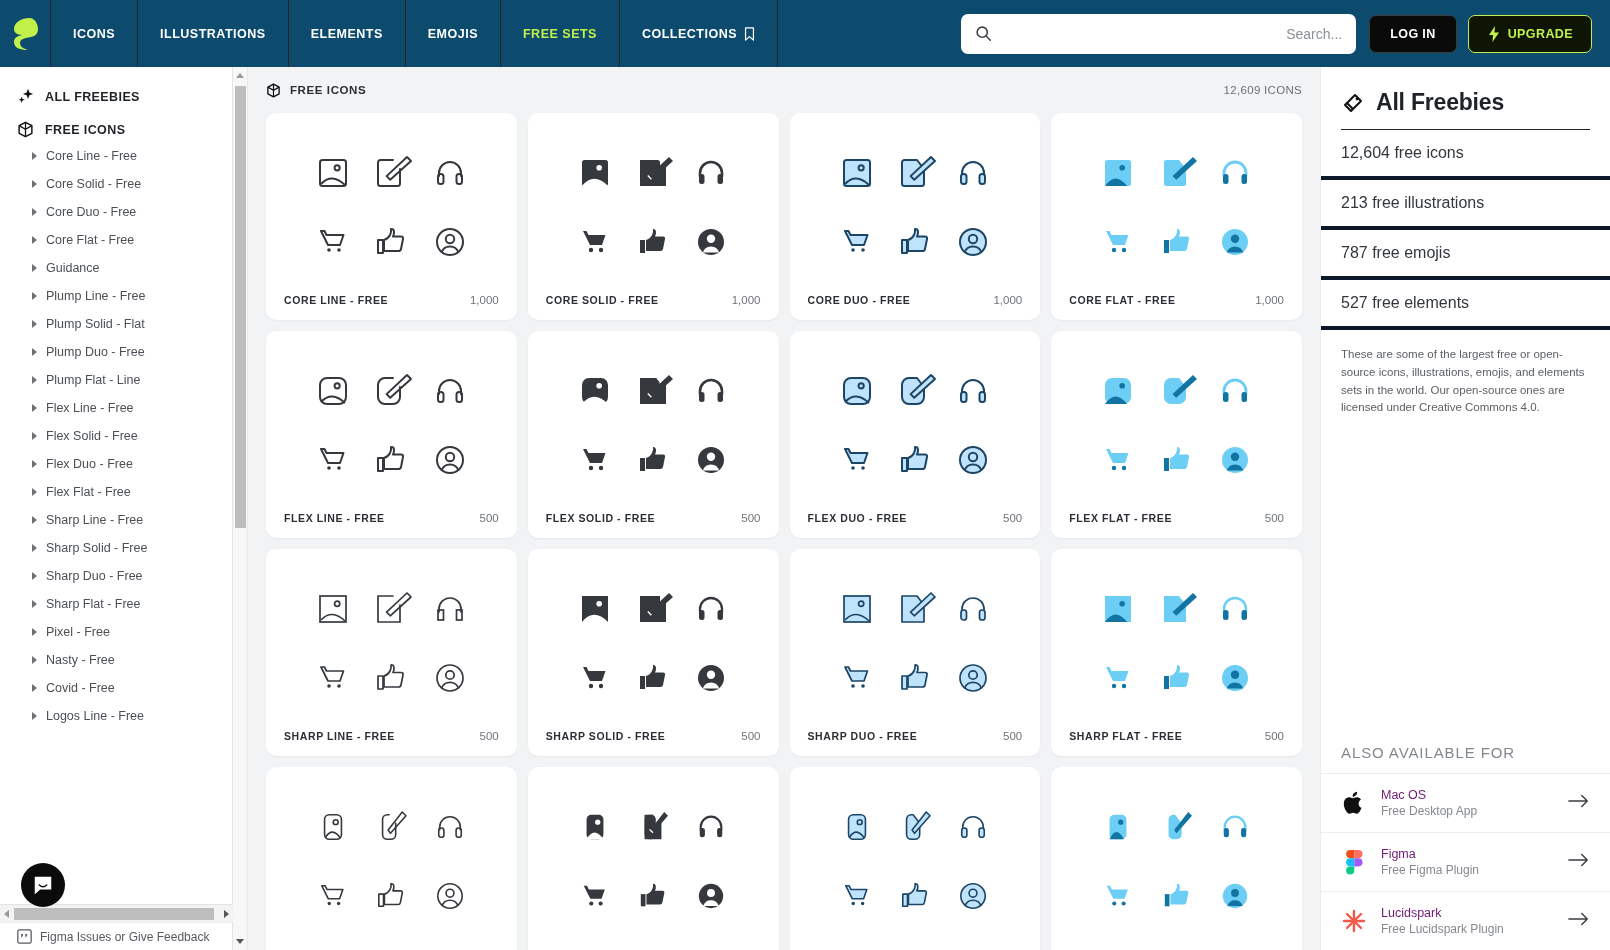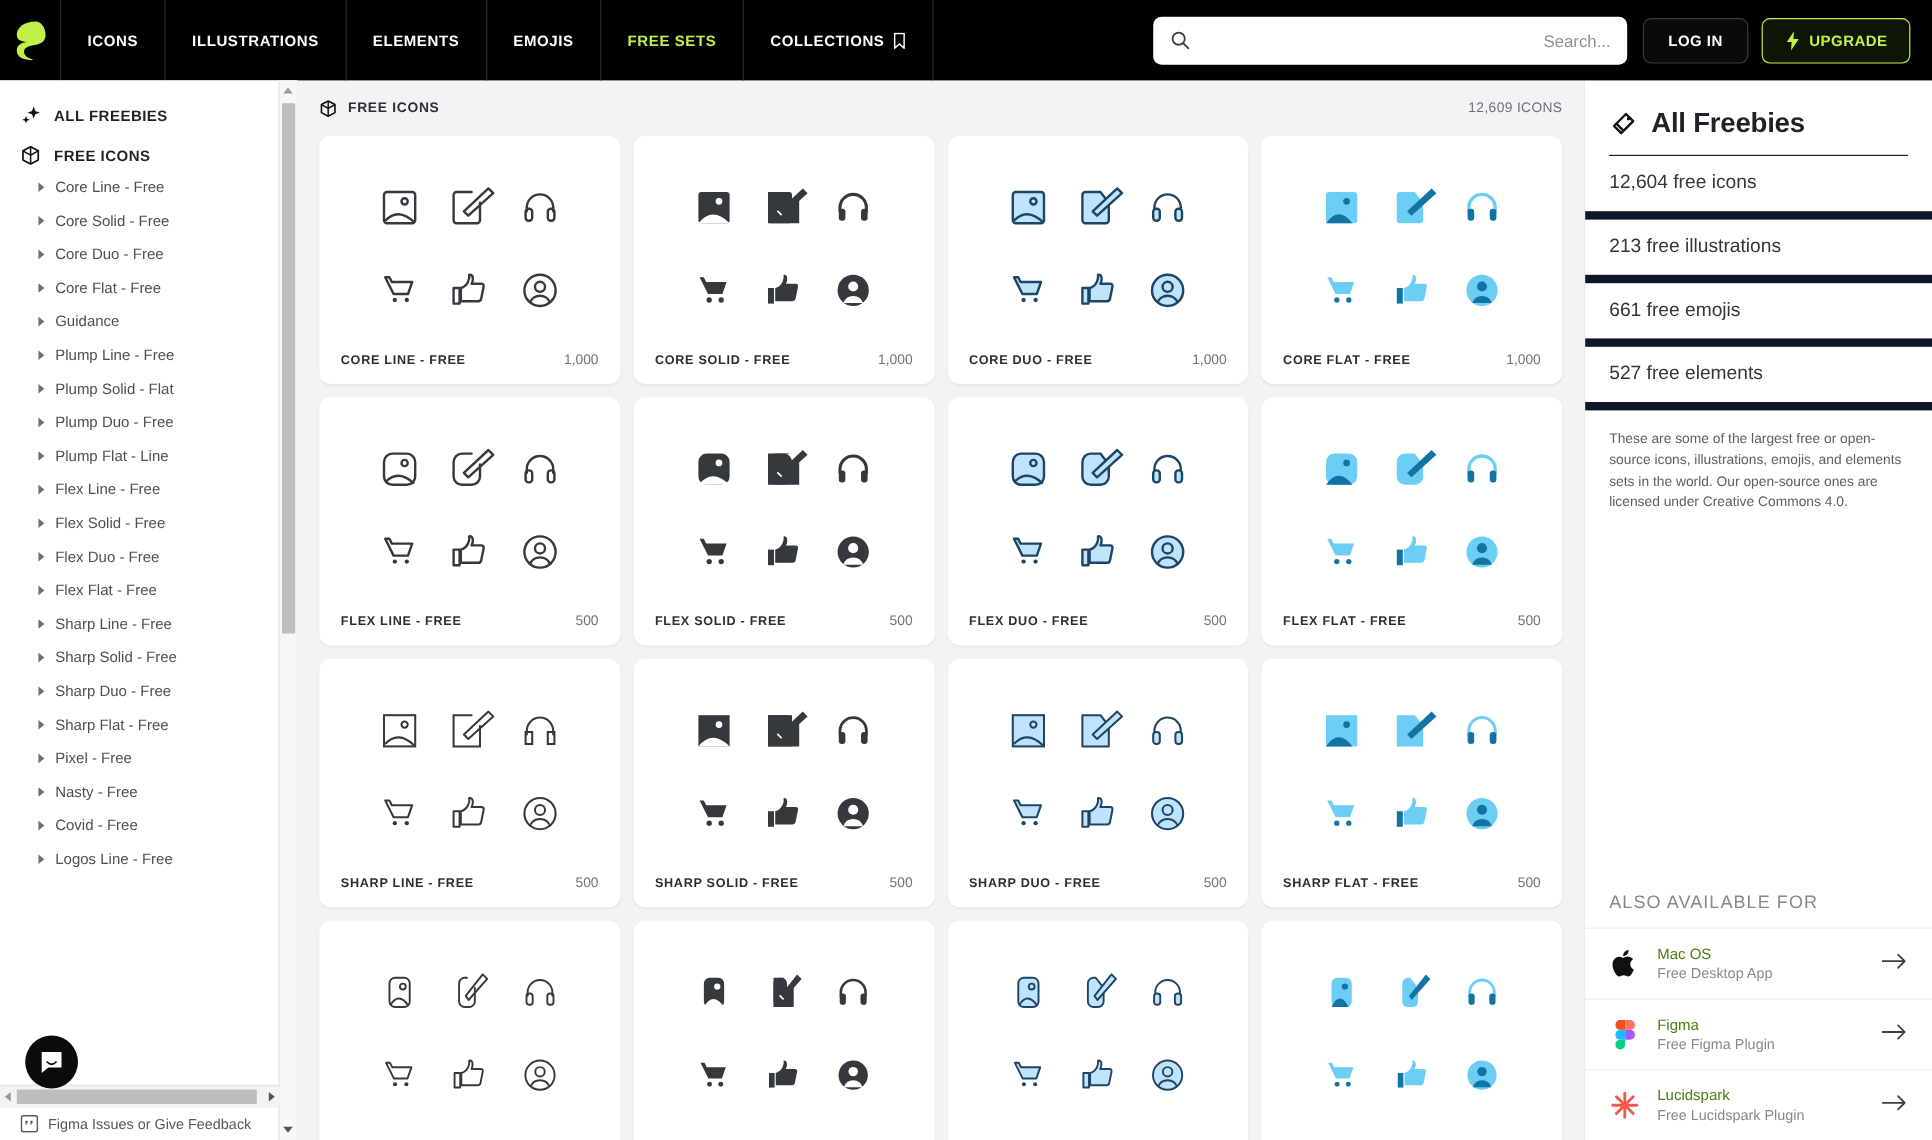--- a/index.html
+++ b/index.html
@@ -7,21 +7,21 @@
   body {
     font-family: "Liberation Sans", sans-serif;
     background:#ffffff;
     color:#1f2328;
     -webkit-font-smoothing:antialiased;
   }
   .app { width:1610px; height:950px; display:flex; flex-direction:column; }
 
   
   .topbar {
-    height:67px; background:#000000; display:flex; align-items:stretch;
+    height:67px; background:#0c4a6e; display:flex; align-items:stretch;
     flex:0 0 67px; position:relative;
   }
   .logo-cell {
     width:51px; display:flex; align-items:center; justify-content:center;
     border-right:1px solid #262626; cursor:pointer;
   }
   .logo-cell svg { display:block; }
   .nav-item {
     display:flex; align-items:center; justify-content:center;
     padding:0 22px; color:#fff; font-size:12.5px; font-weight:bold;
@@ -120,32 +120,32 @@
   .card-count { margin-left:auto; font-size:11.5px; color:#6f747b; }
 
   
   .rightpanel {
     width:290px; flex:0 0 290px; background:#fff; border-left:1px solid #ececec;
     display:flex; flex-direction:column; padding:0 0 0 0;
   }
   .rp-head { display:flex; align-items:center; gap:11px; padding:22px 20px 13px 20px; }
   .rp-head .t { font-size:23px; font-weight:bold; letter-spacing:-.2px; }
   .rp-rule { height:1px; background:#1f2328; margin:0 20px; }
-  .rp-stat { padding:14px 20px; font-size:16px; color:#32373d; border-bottom:7px solid #0f172a; }
+  .rp-stat { padding:14px 20px; font-size:16px; color:#32373d; border-bottom:4px solid #0f172a; }
   .rp-stat:first-of-type { border-top:none; }
   .rp-desc { padding:16px 22px 0 20px; font-size:11.5px; line-height:1.55; color:#5a5f66; }
   .rp-spacer { flex:1; }
   .rp-avail { font-size:15px; letter-spacing:.9px; color:#83888f; padding:0 20px 12px 20px; }
   .rp-row {
     display:flex; align-items:center; gap:14px; padding:14px 20px;
     border-top:1px solid #ededed; cursor:pointer;
   }
   .rp-ic { width:26px; display:flex; align-items:center; justify-content:center; }
   .rp-tx { display:flex; flex-direction:column; gap:2px; }
-  .rp-tx .n { font-size:12.5px; color:#4d7c0f; }
+  .rp-tx .n { font-size:12.5px; color:#701a75; }
   .rp-tx .s { font-size:12px; color:#85898f; }
   .rp-arrow { margin-left:auto; color:#3a3f45; }
 </style>
 </head>
 <body>
 
 <div class="app">
 
   <div class="topbar">
     <div class="logo-cell">
@@ -1135,21 +1135,21 @@
           <path d="M4 14 L10 20 L20 10 L14 4 Z" fill="none" stroke="#111" stroke-width="2" stroke-linejoin="round"></path>
           <path d="M6 12 L12 18" stroke="#111" stroke-width="2"></path>
           <circle cx="16" cy="8" r="1.4" fill="#111"></circle>
         </svg>
         <span class="t">All Freebies</span>
       </div>
       <div class="rp-rule"></div>
       <div id="rp-stats">
           <div class="rp-stat">12,604 free icons</div>
           <div class="rp-stat">213 free illustrations</div>
-          <div class="rp-stat">661 free emojis</div>
+          <div class="rp-stat">787 free emojis</div>
           <div class="rp-stat">527 free elements</div>
         </div>
       <div class="rp-desc">These are some of the largest free or open-source icons, illustrations, emojis, and elements sets in the world. Our open-source ones are licensed under Creative Commons 4.0.</div>
       <div class="rp-spacer"></div>
       <div class="rp-avail">ALSO AVAILABLE FOR</div>
       <div id="rp-platforms">
           <div class="rp-row">
             <span class="rp-ic">
               <svg width="22" height="24" viewBox="0 0 22 24">
                 <path d="M15.6 12.6c0-2.8 2.3-4.1 2.4-4.2-1.3-1.9-3.3-2.2-4-2.2-1.7-.2-3.3 1-4.2 1-.8 0-2.2-1-3.6-.9-1.8 0-3.5 1.1-4.5 2.7-1.9 3.3-.5 8.3 1.4 11 .9 1.3 2 2.8 3.4 2.7 1.4-.05 1.9-.9 3.6-.9s2.1.9 3.6.86c1.5-.03 2.4-1.3 3.3-2.7 1-1.5 1.5-3 1.5-3.1-.03-.02-2.9-1.1-2.9-4.36z" fill="#111"></path>

